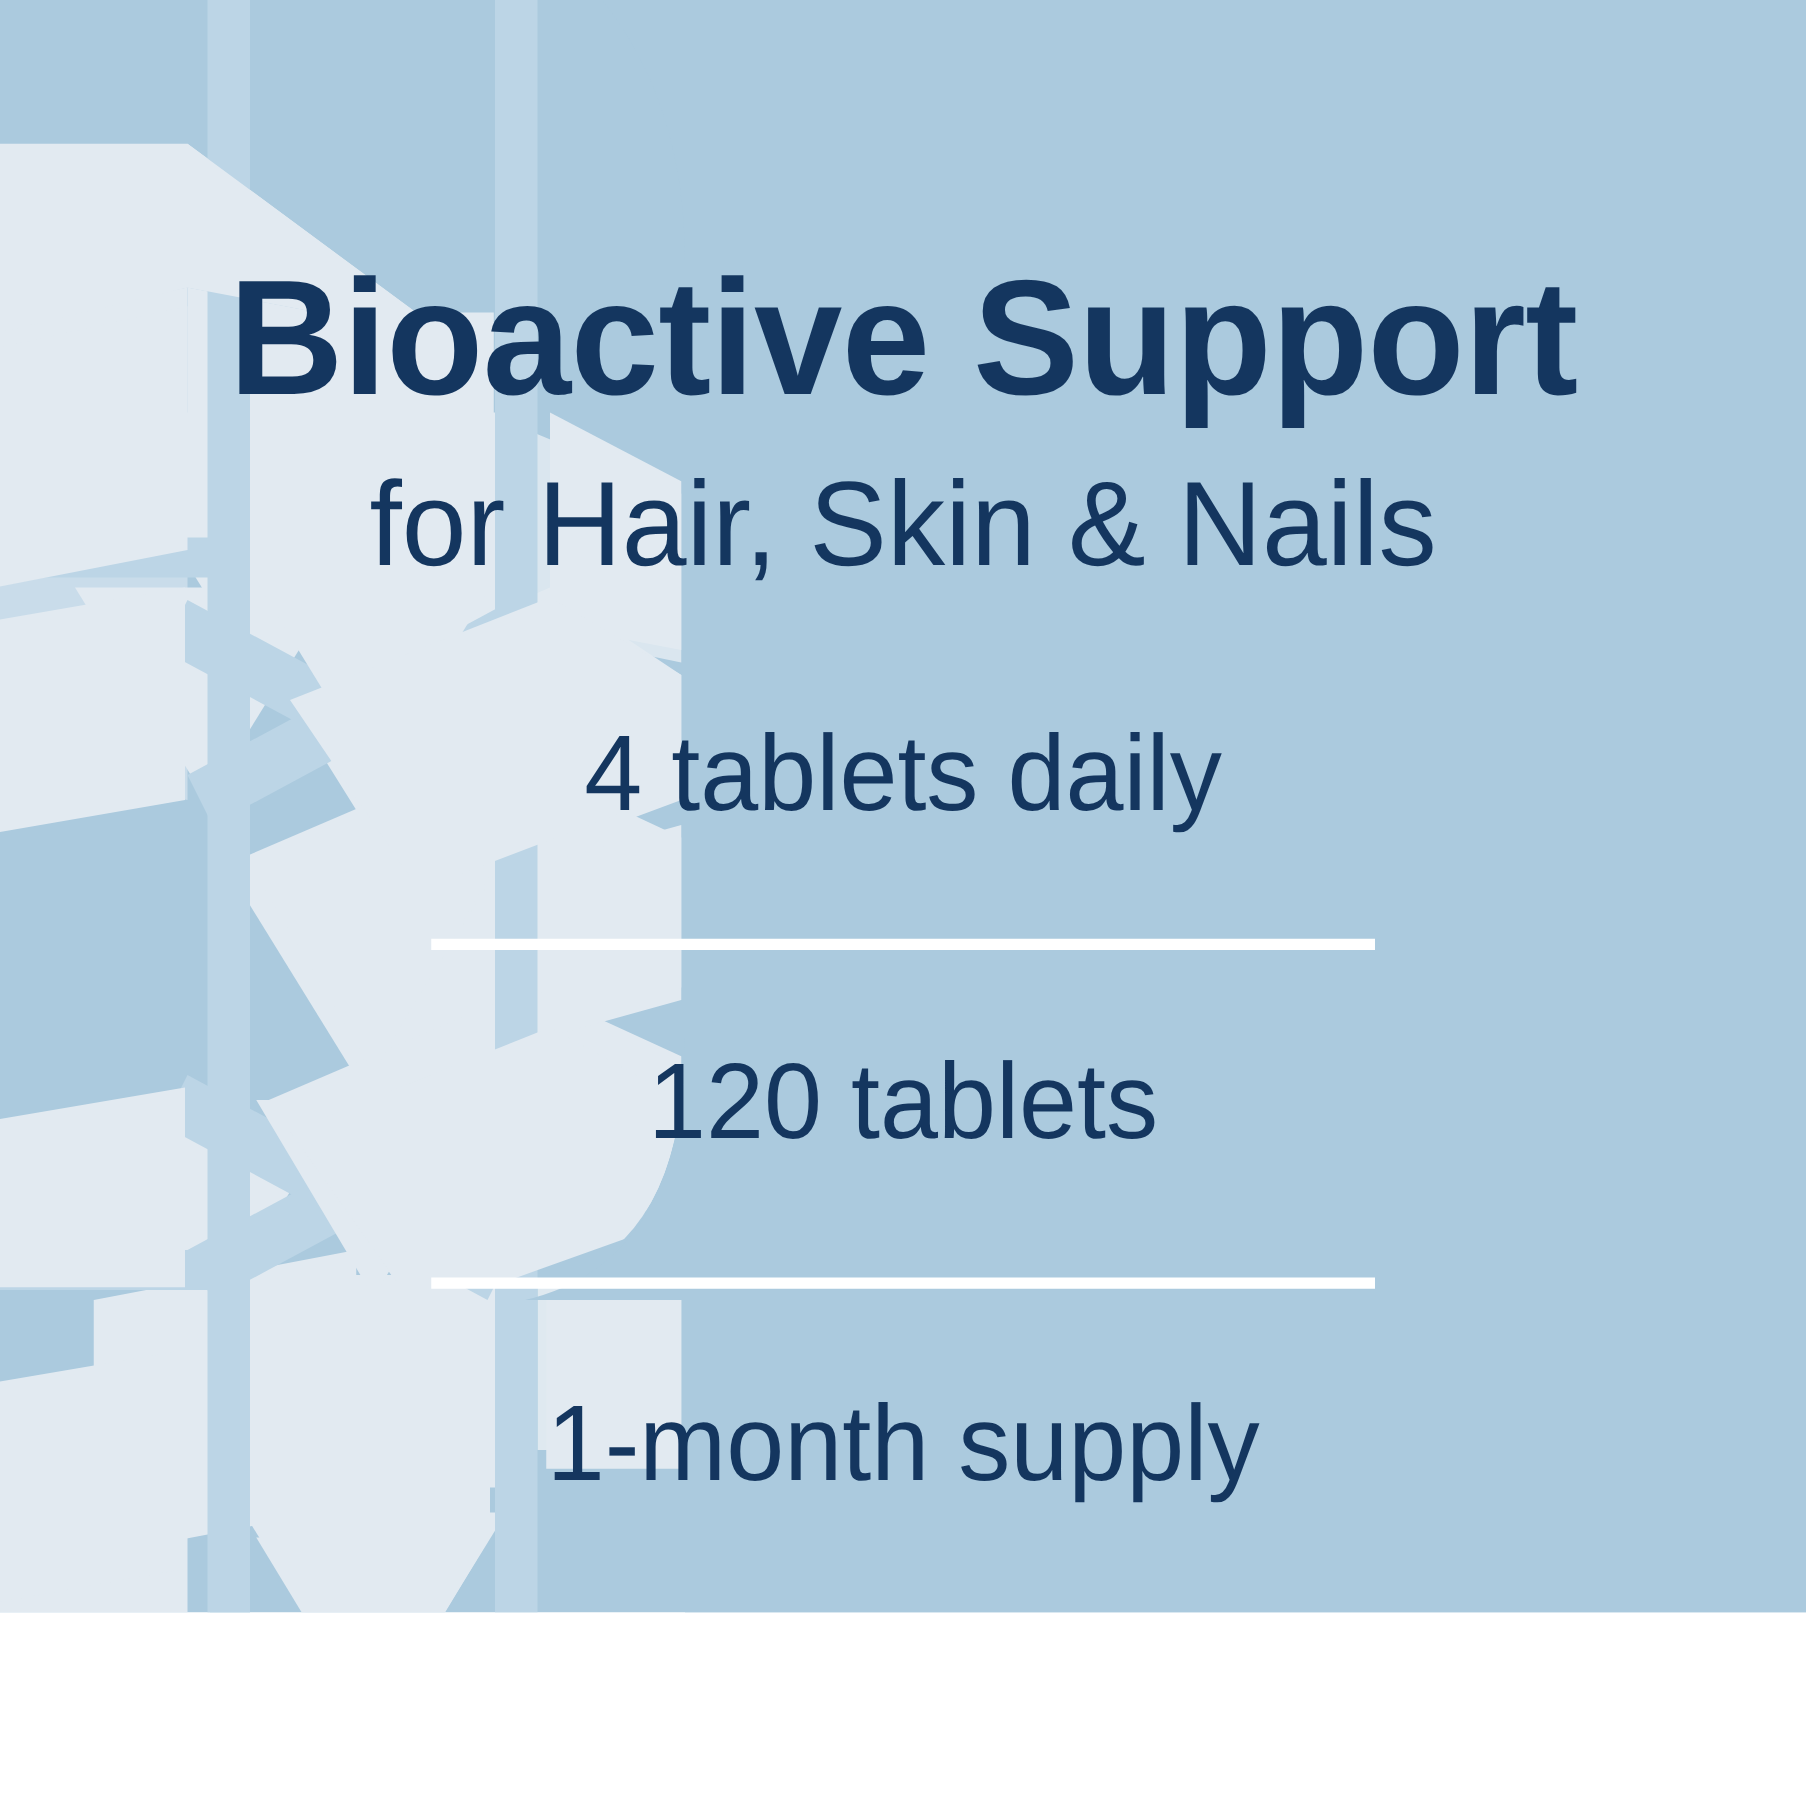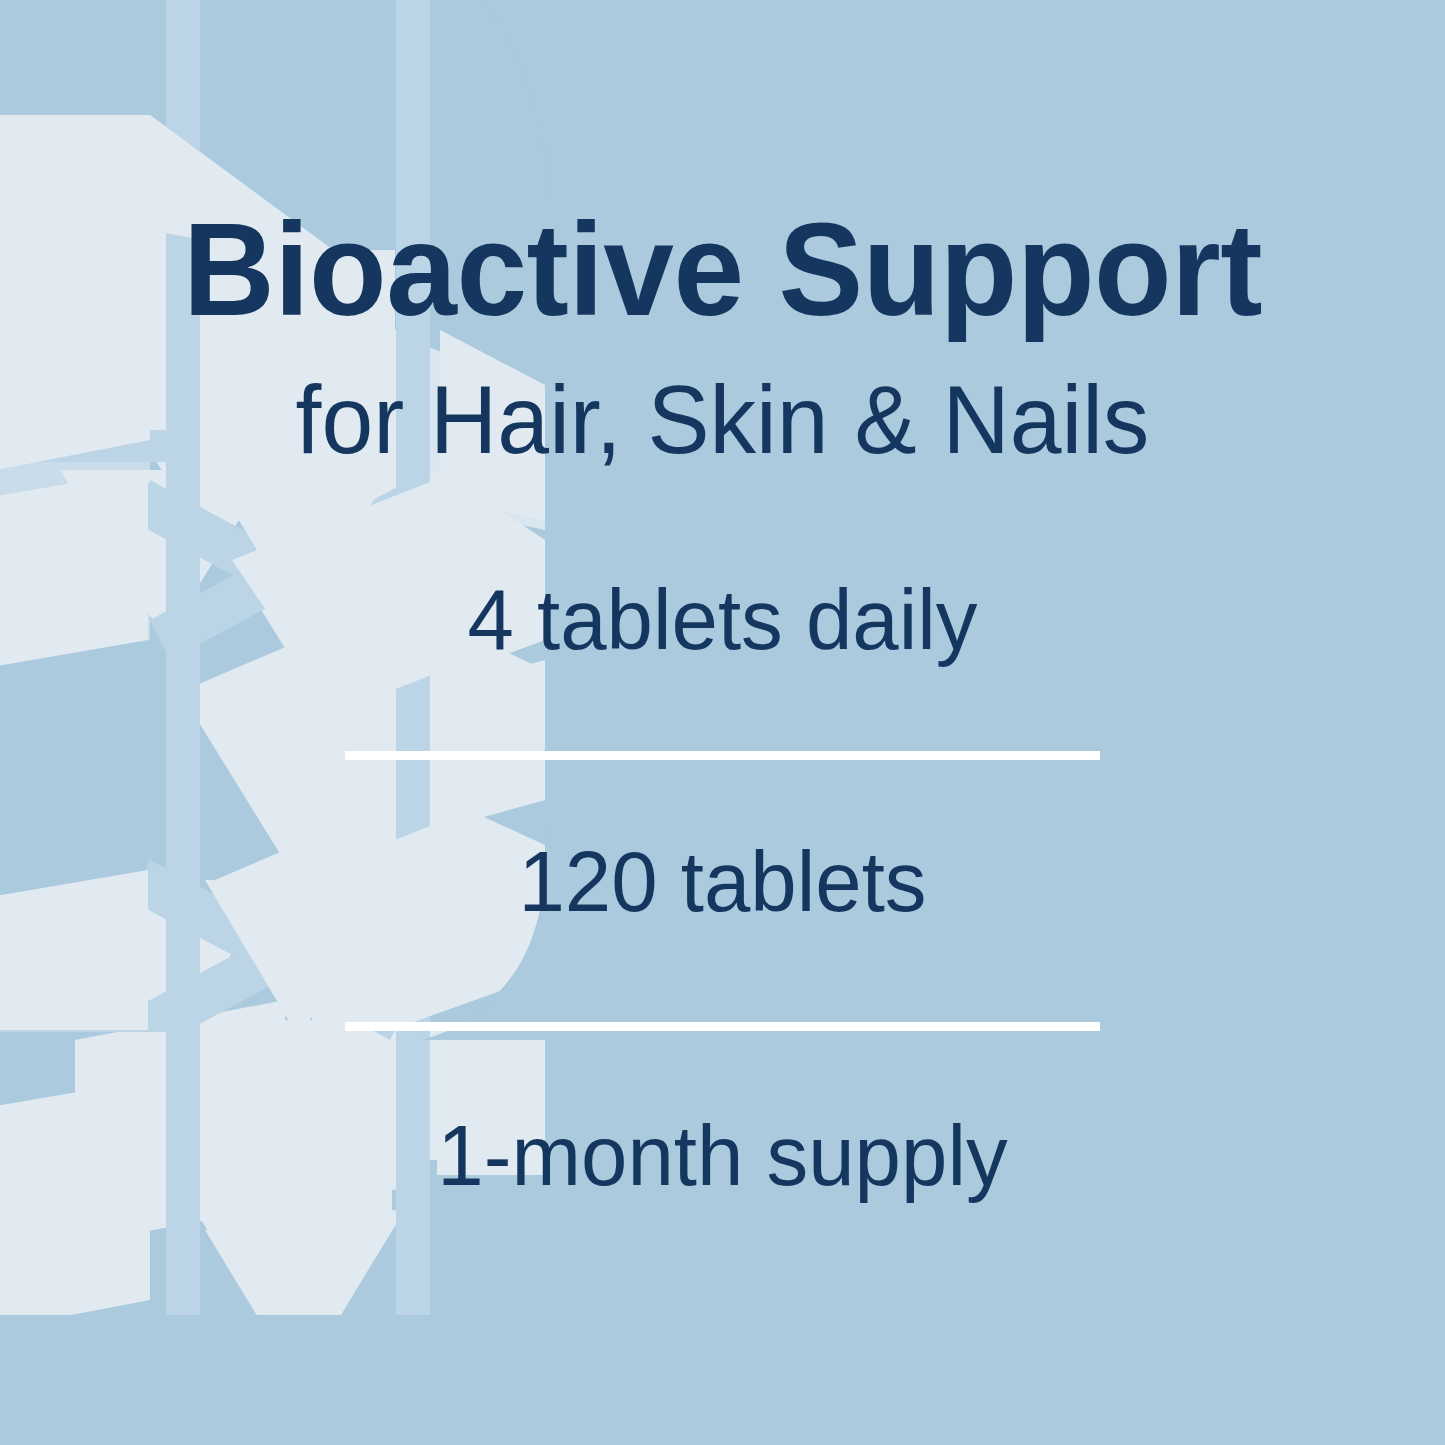--- a/index.html
+++ b/index.html
@@ -3,21 +3,21 @@
 <meta charset="utf-8">
 <style>
   html, body {
     margin: 0;
     padding: 0;
     background: #ffffff;
   }
   #card {
     position: relative;
     width: 1445px;
-    height: 1445px;
+    height: 1290px;
     overflow: hidden;
     background: #abcade;
     font-family: "Liberation Sans", sans-serif;
   }
   #pattern-layer {
     position: absolute;
     inset: 0;
     width: 1445px;
     height: 1445px;
     pointer-events: none;

